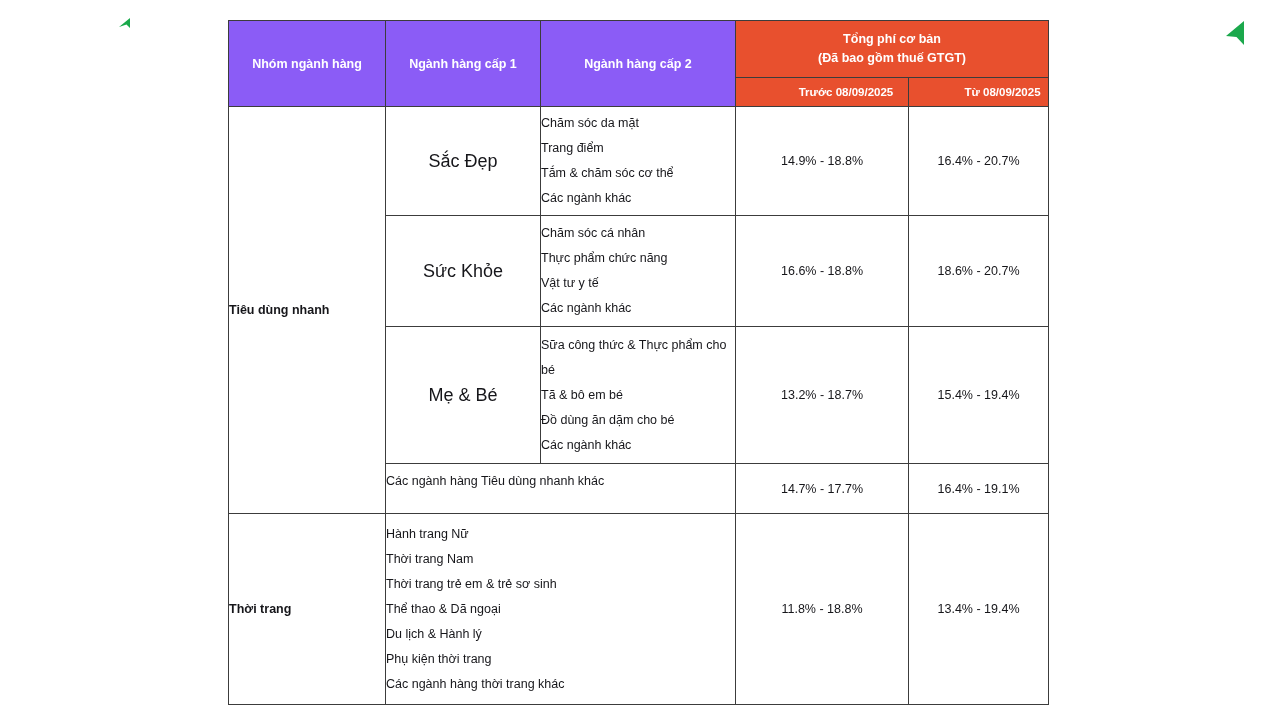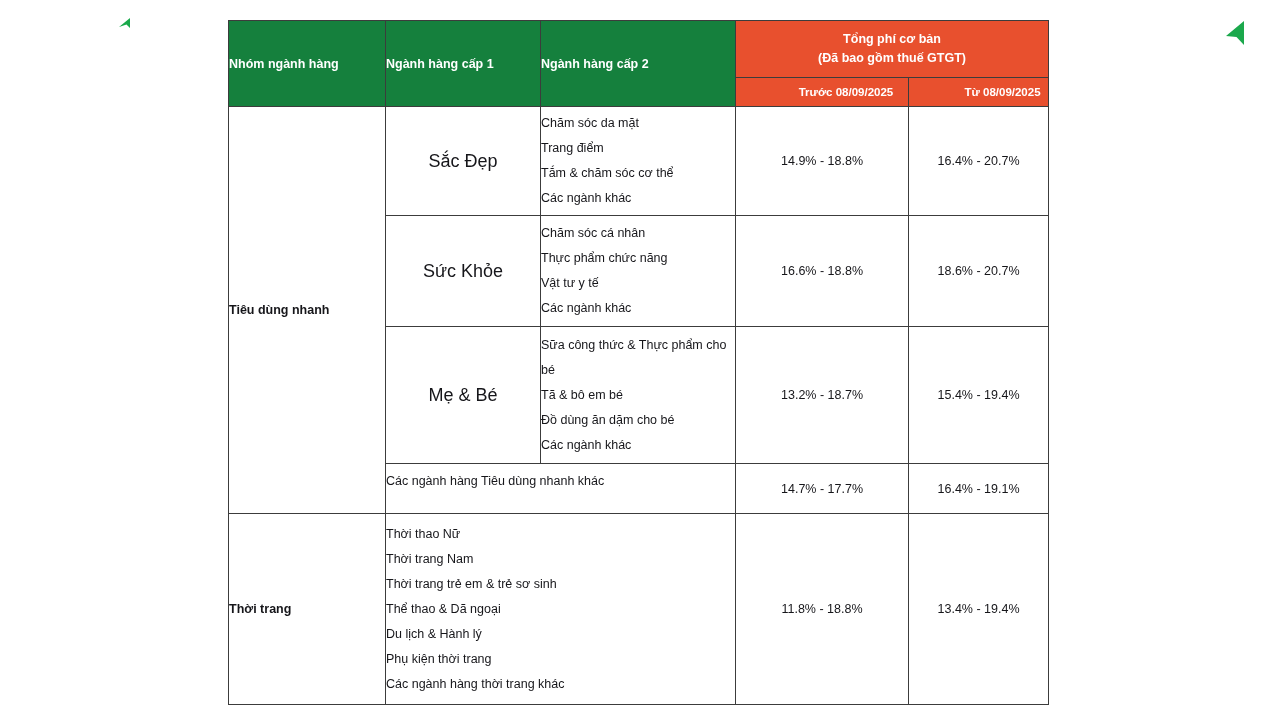--- a/index.html
+++ b/index.html
@@ -72,25 +72,25 @@
   }
 
   col.c1 { width: 157px; }
   col.c2 { width: 155px; }
   col.c3 { width: 195px; }
   col.c4 { width: 173px; }
   col.c5 { width: 140px; }
 
   
   th.hd-navy {
-    background: #15803d;
+    background: #8b5cf6;
     color: #ffffff;
     font-size: 12.5px;
     font-weight: 700;
-    text-align: left;
+    text-align: center;
     height: 84px;
     border-color: #1a3668;
   }
   th.hd-orange {
     background: #e8502e;
     color: #ffffff;
     font-size: 12.5px;
     font-weight: 700;
     text-align: center;
     border-color: #e8502e;
@@ -219,21 +219,21 @@
 
       <tr class="r-fmcg">
         <td class="lvl2 single" colspan="2">Các ngành hàng Tiêu dùng nhanh khác</td>
         <td class="fee">14.7% - 17.7%</td>
         <td class="fee">16.4% - 19.1%</td>
       </tr>
 
       <tr class="r-fashion">
         <td class="grp">Thời trang</td>
         <td class="lvl2" colspan="2">
-          <div class="sub-line">Thời thao Nữ</div>
+          <div class="sub-line">Hành trang Nữ</div>
           <div class="sub-line">Thời trang Nam</div>
           <div class="sub-line">Thời trang trẻ em &amp; trẻ sơ sinh</div>
           <div class="sub-line">Thể thao &amp; Dã ngoại</div>
           <div class="sub-line">Du lịch &amp; Hành lý</div>
           <div class="sub-line">Phụ kiện thời trang</div>
           <div class="sub-line">Các ngành hàng thời trang khác</div>
         </td>
         <td class="fee">11.8% - 18.8%</td>
         <td class="fee">13.4% - 19.4%</td>
       </tr>

